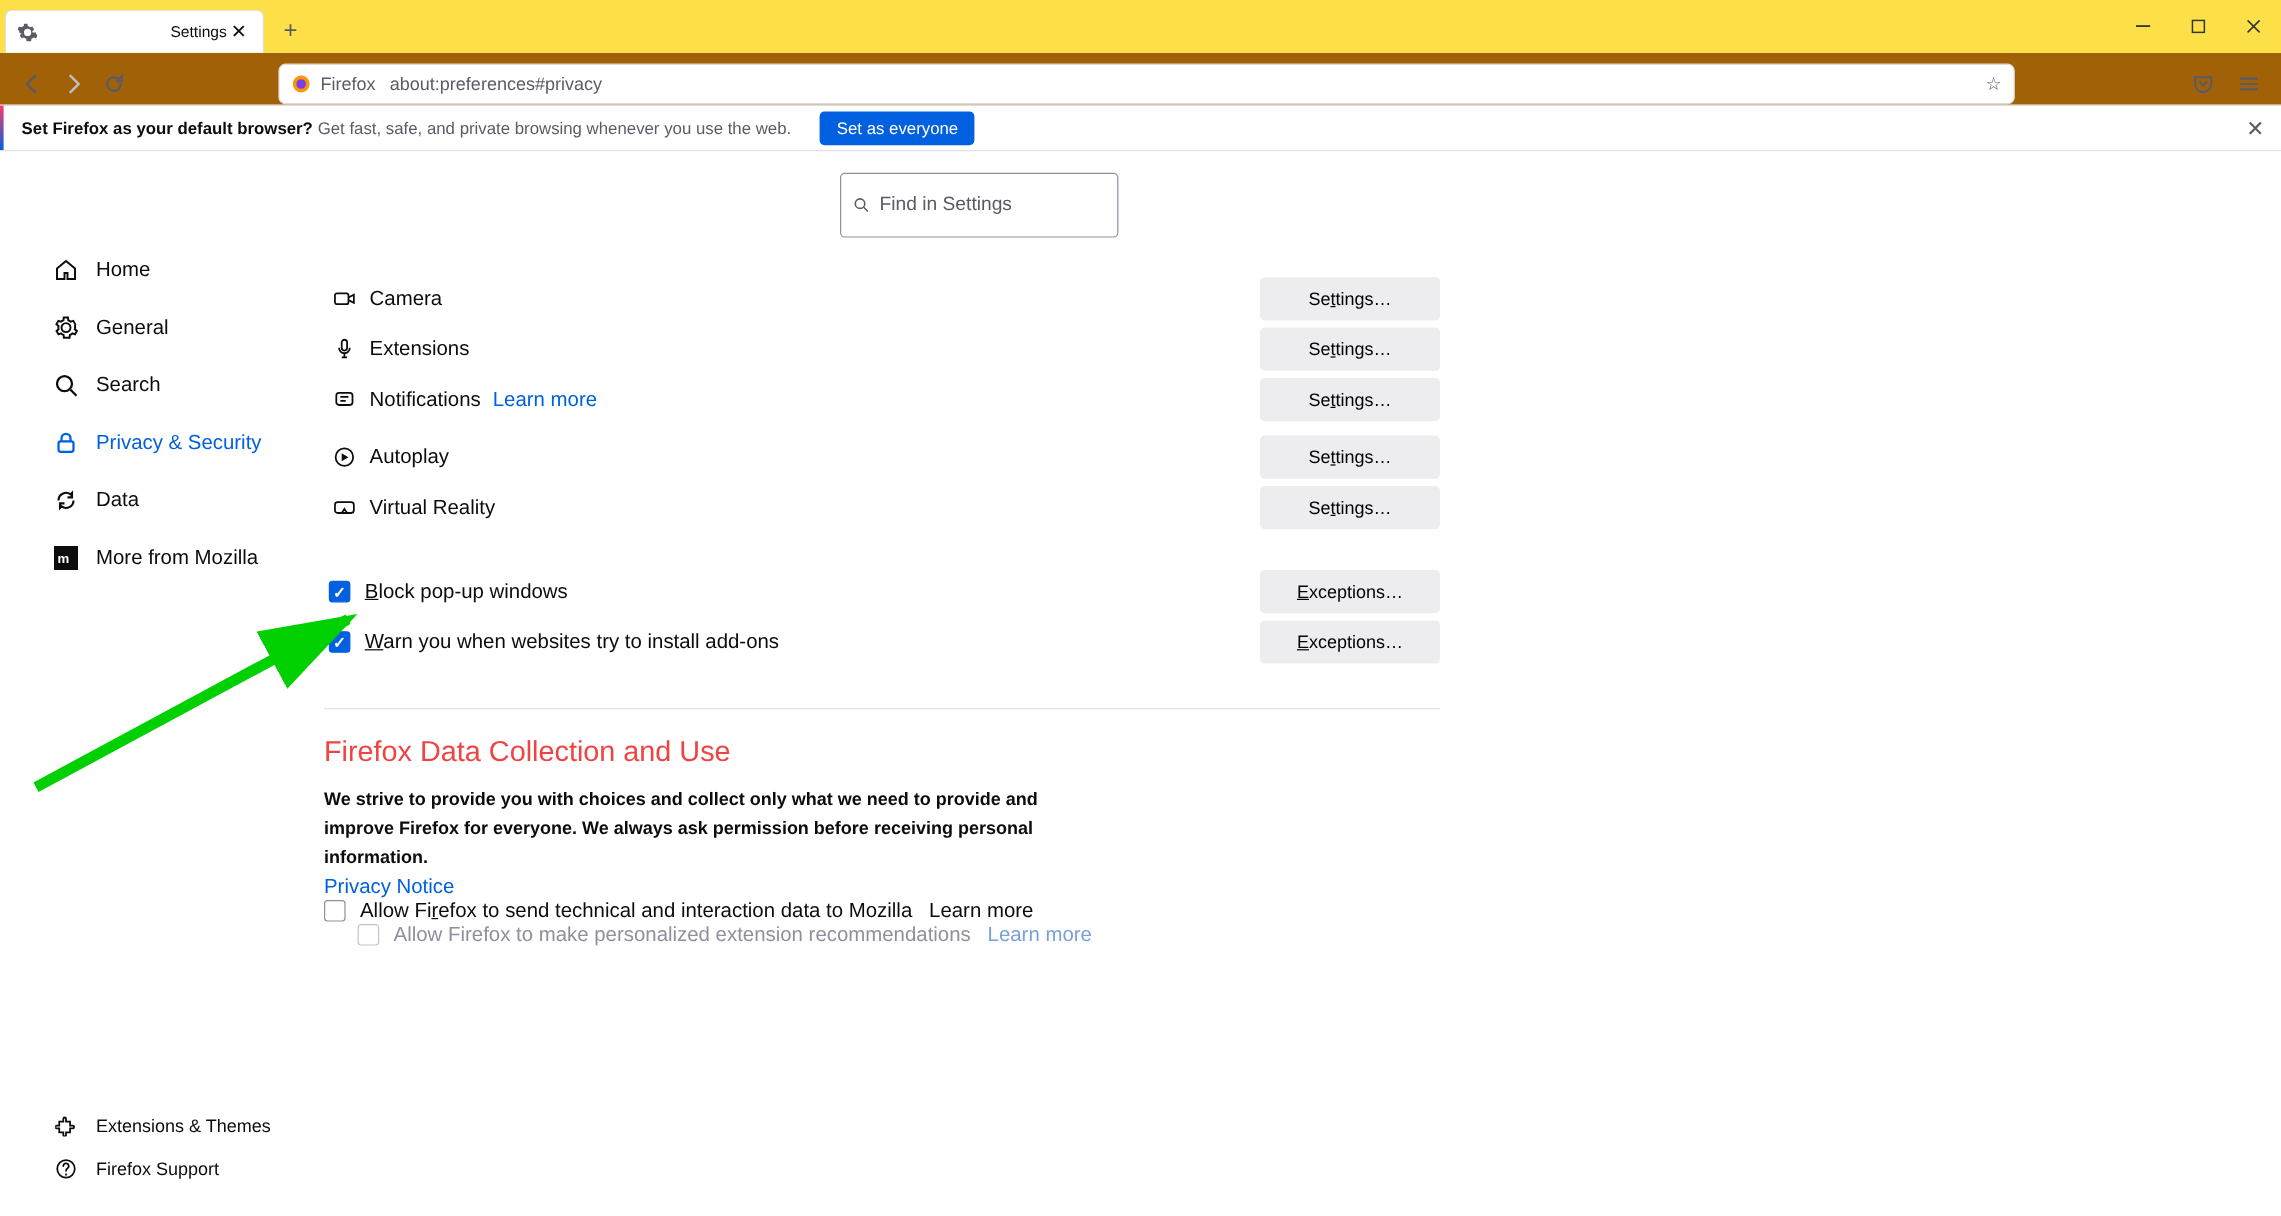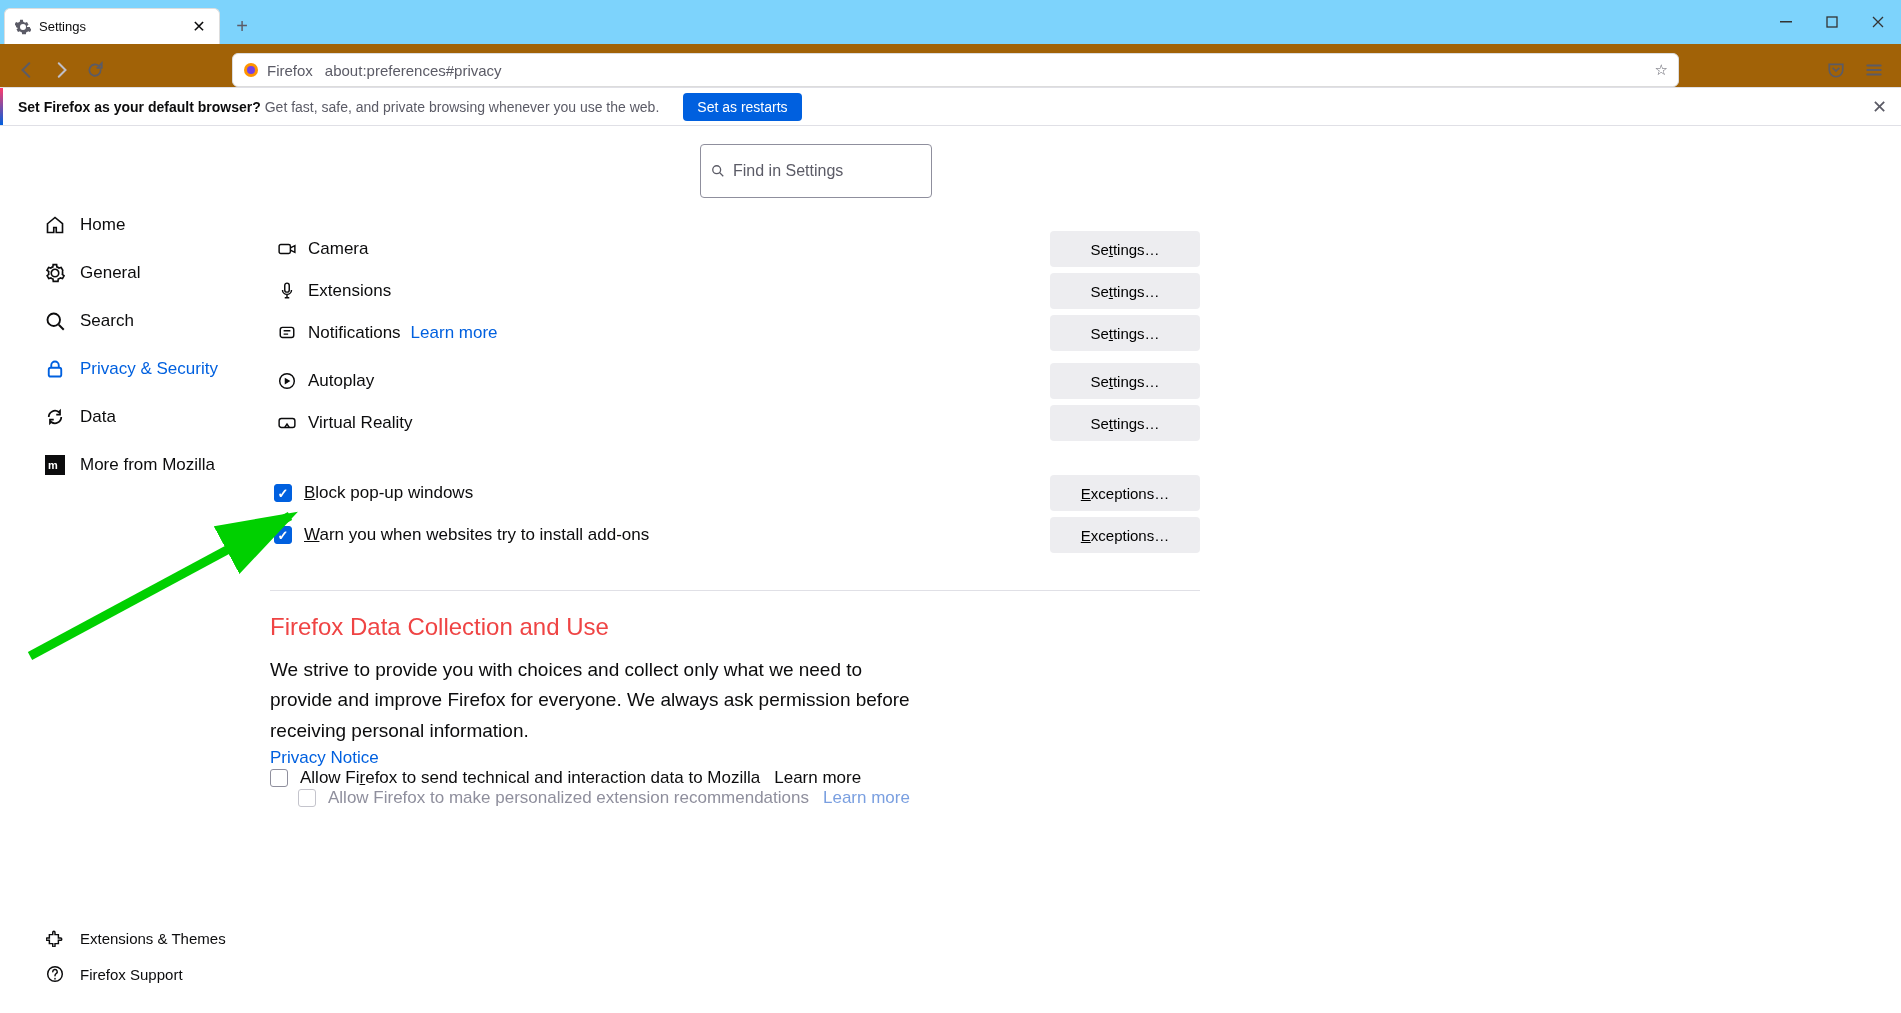--- a/index.html
+++ b/index.html
@@ -8,25 +8,26 @@
   font-size: 14px;
   color: #0c0c0d;
   background: #fff;
   overflow: hidden;
 }
 .window { width: 1901px; height: 1013px; display: flex; flex-direction: column; }
 
 
 .titlebar {
   height: 44px;
-  background: #7dd3fc;
+  background: #fde047;
   display: flex;
   align-items: flex-end;
   padding-left: 4px;
   position: relative;
+  text-align: right;
 }
 .tab {
   height: 36px;
   width: 216px;
   background: #fff;
   border-radius: 6px 6px 0 0;
   display: flex;
   align-items: center;
   padding: 0 10px;
   font-size: 13px;
@@ -139,21 +140,21 @@
   width:18px; height:18px; border:1.5px solid #8f8f9d; border-radius:3px;
   margin-right:12px; display:flex;align-items:center;justify-content:center;
   cursor:pointer;
 }
 .chk.checked { background:#0060df; border-color:#0060df; color:#fff; }
 .chk.checked::after { content:"✓"; font-size:13px; font-weight:bold; }
 
 hr.sep { border:none; border-top:1px solid #e0e0e6; margin: 34px 0 22px 0; }
 
 .section-title { font-size:24px; font-weight:500; color:#ef4444; margin-bottom:14px; }
-.section-desc { font-size:19px; line-height:1.6; max-width:640px; margin-bottom:2px; }
+.section-desc { font-size:15px; line-height:1.6; max-width:640px; margin-bottom:2px;font-weight:bold; }
 .privacy-link { color:#0060df; cursor:pointer; font-size:17px; }
 
 .check-option { display:flex; align-items:center; font-size:17px; margin-top:0; }
 .disabled-row { color:#8f8f9d; }
 
 
 .arrow-overlay {
   position:absolute; left:-240px; top:380px; pointer-events:none;
 }
 </style>
@@ -227,21 +228,21 @@
           <svg width="18" height="18" viewBox="0 0 16 16">
             <path d="M2 4h12M2 8h12M2 12h12" stroke="#5b5b66" stroke-width="1.6" stroke-linecap="round"></path>
           </svg>
         </div>
     </div>
   </div>
 
   <div class="default-bar">
     <b>Set Firefox as your default browser?</b>
     <span class="subtle">Get fast, safe, and private browsing whenever you use the web.</span>
-    <button class="set-default-btn">Set as restarts</button>
+    <button class="set-default-btn">Set as everyone</button>
     <span class="default-close">✕</span>
   </div>
 
   <div class="content">
     <div class="sidebar">
       <div class="nav-item">
         <span class="icon">
             <svg width="20" height="20" viewBox="0 0 16 16">
               <path fill="none" stroke="#0c0c0d" stroke-width="1.3" d="M2 7l6-5 6 5v7H9v-4H7v4H2V7z"></path>
             </svg>

